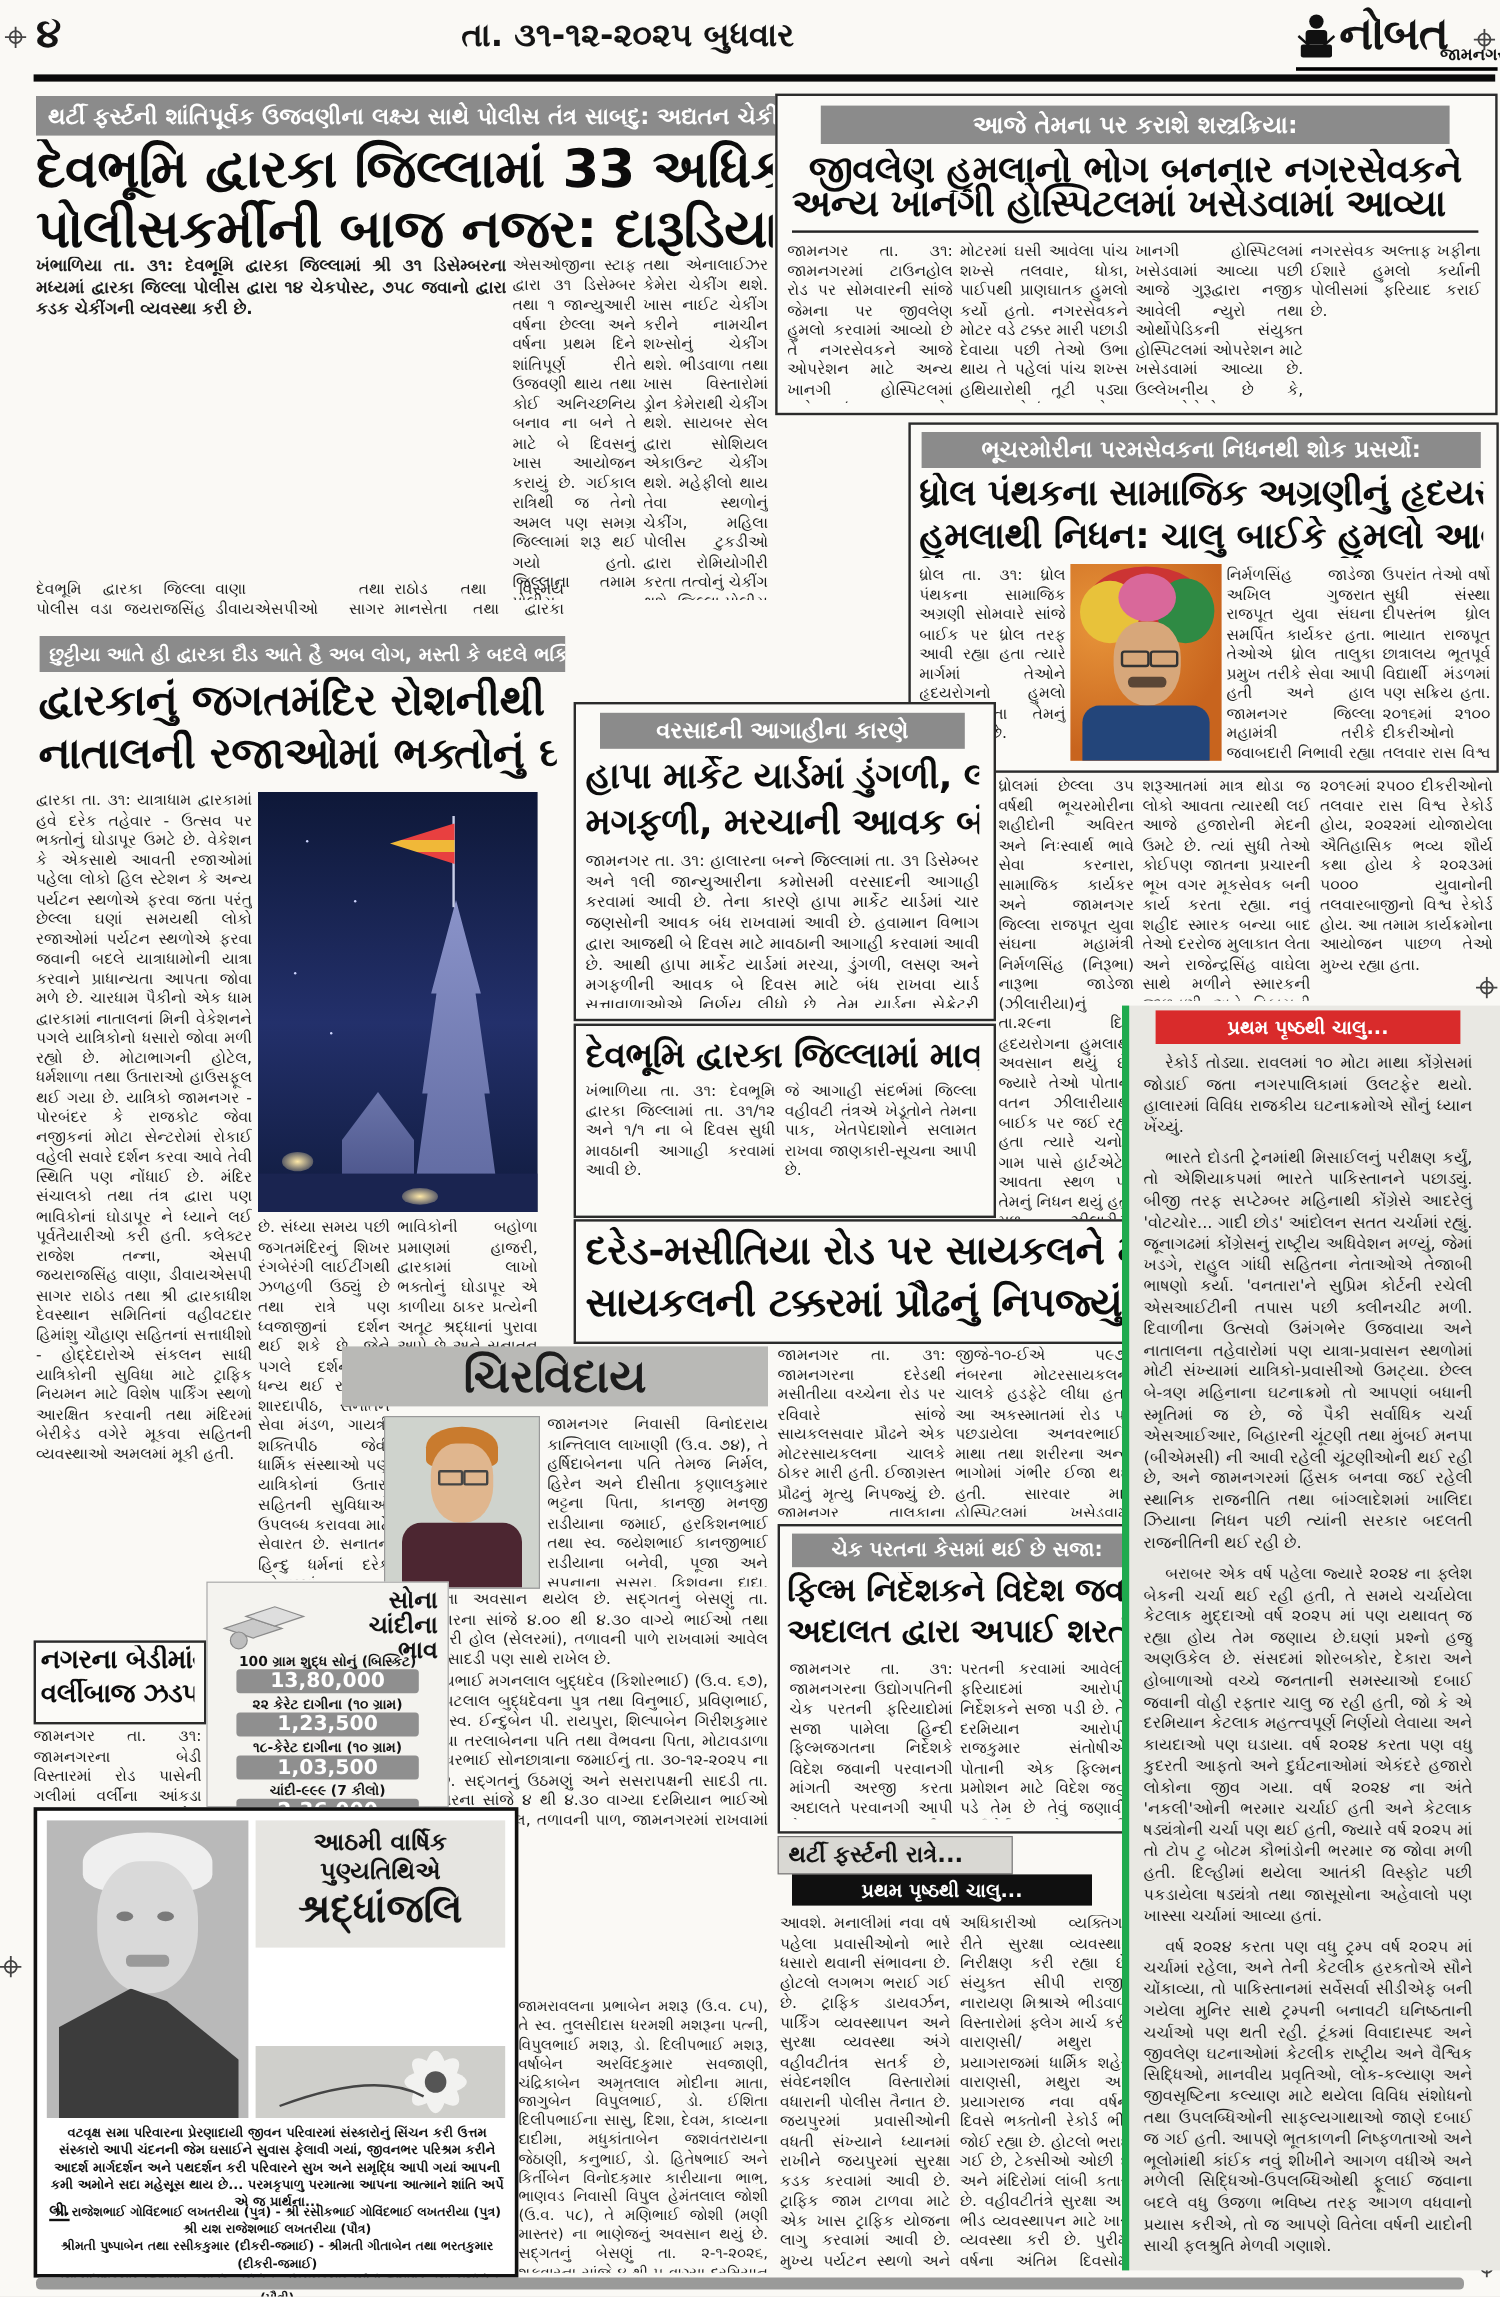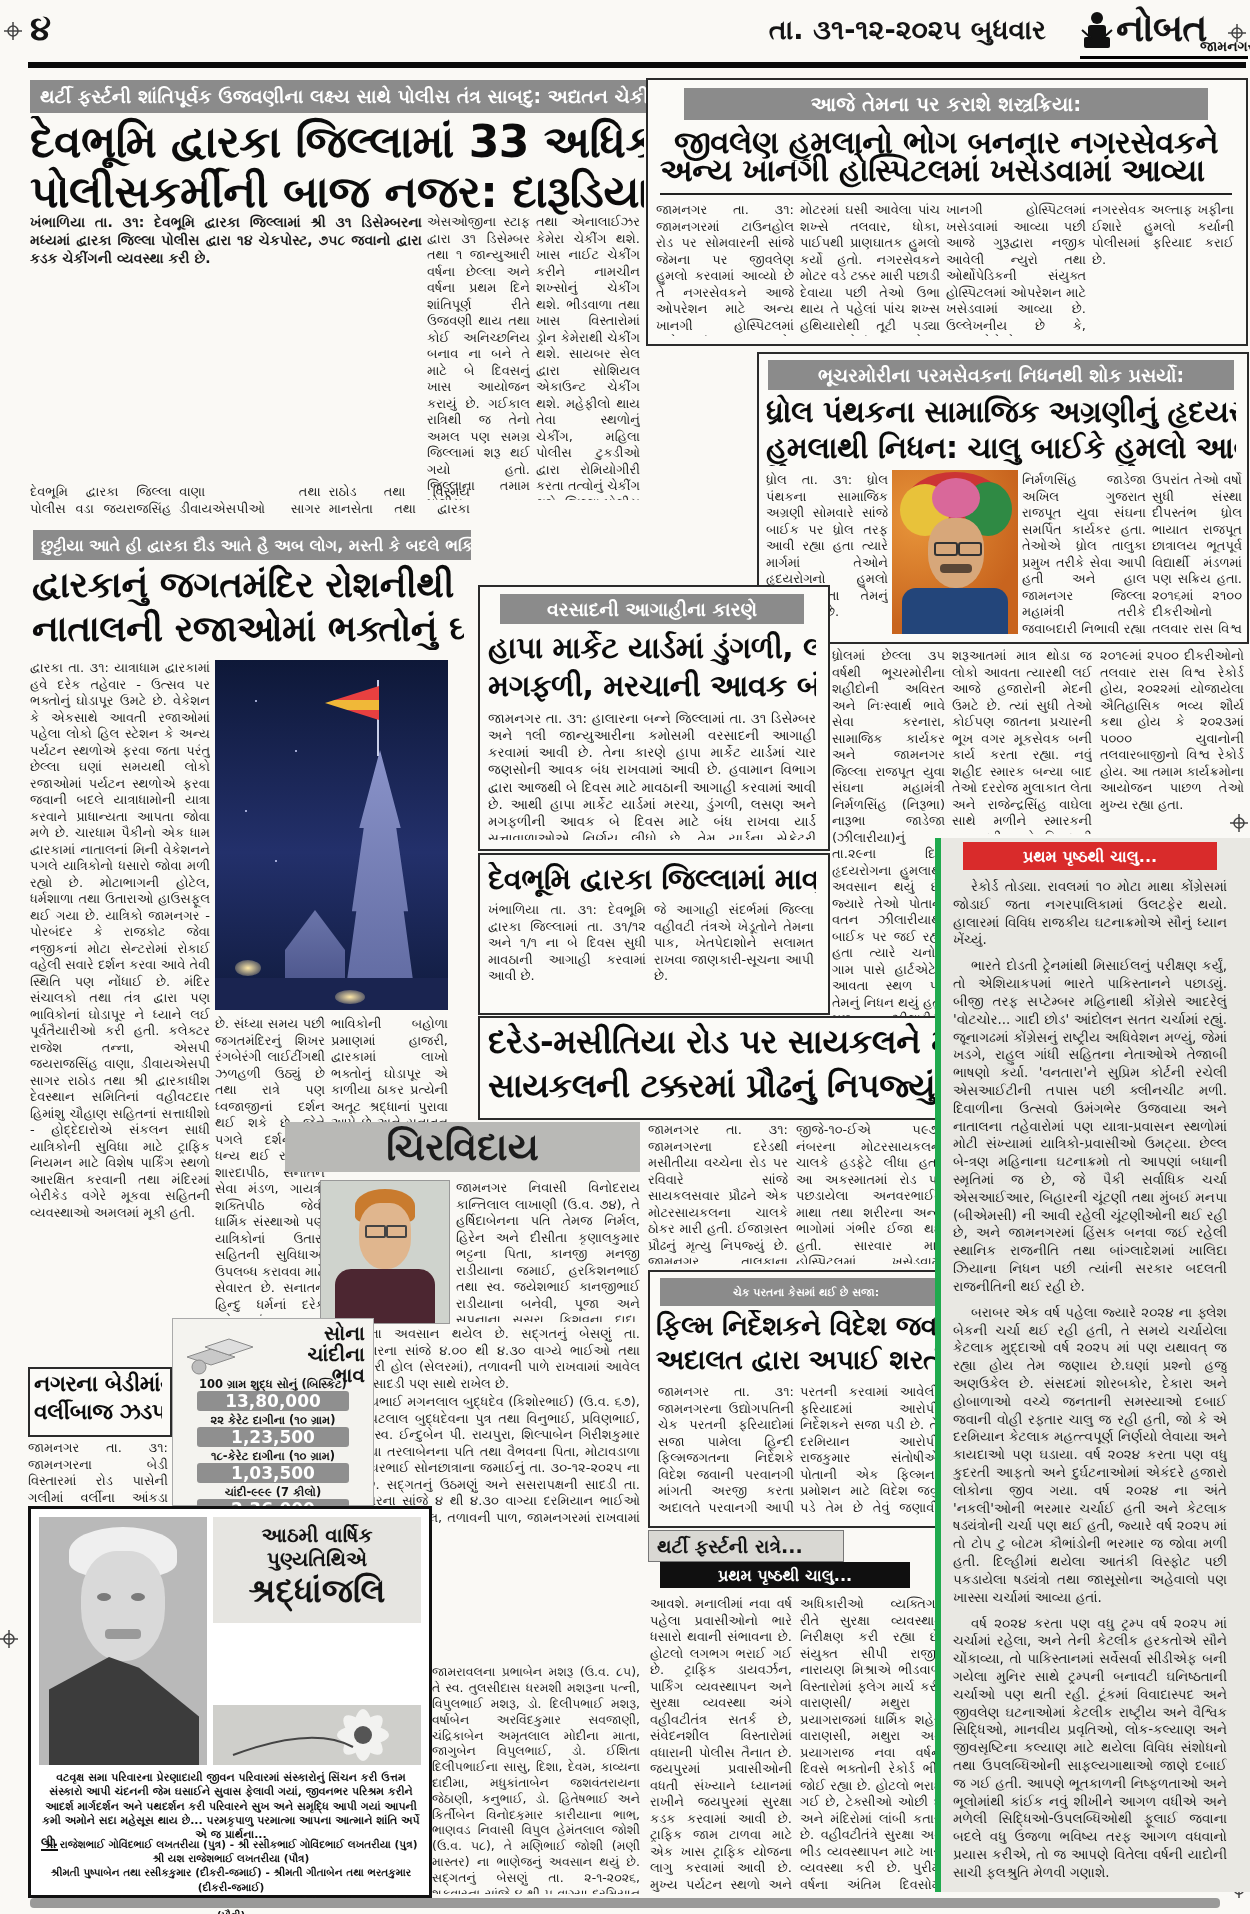--- a/index.html
+++ b/index.html
@@ -50,21 +50,21 @@
       <line x1="9" y1="0" x2="9" y2="18" stroke="#444" stroke-width="1.5"></line>
       <line x1="0" y1="9" x2="18" y2="9" stroke="#444" stroke-width="1.5"></line>
     </svg>
   <svg class="abs" style="left:1230px;top:1880px" width="18" height="18">
       <circle cx="9" cy="9" r="5" fill="none" stroke="#444" stroke-width="1.5"></circle>
       <line x1="9" y1="0" x2="9" y2="18" stroke="#444" stroke-width="1.5"></line>
       <line x1="0" y1="9" x2="18" y2="9" stroke="#444" stroke-width="1.5"></line>
     </svg>
 
   <div class="abs bold" style="left:30px;top:8px;font-size:34px">૪</div>
-  <div class="abs bold" style="left:0;top:14px;width:1046px;text-align:right;font-size:27px">તા. ૩૧-૧૨-૨૦૨૫ બુધવાર</div>
+  <div class="abs bold" style="left:0;top:14px;width:1046px;text-align:center;font-size:27px">તા. ૩૧-૧૨-૨૦૨૫ બુધવાર</div>
   <div class="abs" style="left:1080px;top:4px;width:168px;height:54px">
     <svg class="abs" style="left:0;top:6px" width="34" height="40">
       <circle cx="17" cy="8" r="6" fill="#111"></circle>
       <rect x="8" y="15" width="18" height="12" rx="3" fill="#111"></rect>
       <rect x="4" y="27" width="26" height="11" rx="2" fill="#111"></rect>
       <line x1="2" y1="20" x2="12" y2="29" stroke="#111" stroke-width="2"></line>
       <line x1="32" y1="20" x2="22" y2="29" stroke="#111" stroke-width="2"></line>
     </svg>
     <div class="abs" style="left:36px;top:2px;font-size:38px;font-weight:900;letter-spacing:-1px">નોબત</div>
     <div class="abs" style="left:120px;top:34px;font-size:14px;font-weight:700">જામનગર</div>
@@ -183,21 +183,21 @@
     <div class="abs pill" style="left:24px;top:72px;width:152px;font-size:17px">13,80,000</div>
     <div class="abs" style="left:6px;top:94px;width:188px;text-align:center;font-size:11.5px;font-weight:700">૨૨ કેરેટ દાગીના (૧૦ ગ્રામ)</div>
     <div class="abs pill" style="left:24px;top:108px;width:152px;font-size:17px">1,23,500</div>
     <div class="abs" style="left:6px;top:130px;width:188px;text-align:center;font-size:11.5px;font-weight:700">૧૮-કેરેટ દાગીના (૧૦ ગ્રામ)</div>
     <div class="abs pill" style="left:24px;top:144px;width:152px;font-size:17px">1,03,500</div>
     <div class="abs" style="left:6px;top:166px;width:188px;text-align:center;font-size:11.5px;font-weight:700">ચાંદી-૯૯૯ (7 કીલો)</div>
     <div class="abs pill" style="left:24px;top:180px;width:152px;font-size:17px;position:absolute">2,36,000</div>
   </div>
 
   <div class="abs box" style="left:648px;top:1270px;width:297px;height:254px"></div>
-  <div class="abs kick center" style="left:660px;top:1278px;width:292px;height:28px;font-size:11px">ચેક પરતના કેસમાં થઈ છે સજા:</div>
+  <div class="abs kick center" style="left:660px;top:1278px;width:292px;height:28px;font-size:17px">ચેક પરતના કેસમાં થઈ છે સજા:</div>
   <div class="abs hl" style="left:656px;top:1310px;width:282px;font-size:27px;text-align:center">ફિલ્મ નિર્દેશકને વિદેશ જવાની વડી</div>
   <div class="abs hl" style="left:656px;top:1344px;width:282px;font-size:27px;text-align:center">અદાલત દ્વારા અપાઈ શરતી મંજૂરી</div>
   <div class="abs t" style="left:658px;top:1384px;width:136px;height:132px">જામનગર તા. ૩૧: જામનગરના ઉદ્યોગપતિની ચેક પરતની ફરિયાદોમાં સજા પામેલા હિન્દી ફિલ્મજગતના નિર્દેશકે વિદેશ જવાની પરવાનગી માંગતી અરજી કરતા અદાલતે પરવાનગી આપી છે. જામનગરના જાણીતા ઉદ્યોગપતિ દ્વારા હિન્દી ફિલ્મજગતના નિર્દેશક રાજકુમાર સંતોષી સામે રૂ.૧ કરોડના ચેક</div>
   <div class="abs t" style="left:800px;top:1384px;width:138px;height:132px">પરતની કરવામાં આવેલી ફરિયાદમાં આરોપી નિર્દેશકને સજા પડી છે. તે દરમિયાન આરોપી રાજકુમાર સંતોષીએ પોતાની એક ફિલ્મના પ્રમોશન માટે વિદેશ જવું પડે તેમ છે તેવું જણાવી હાઈકોર્ટ પાસે મંજૂરી માંગતા અદાલતે રૂ.૪૧ લાખ ૫૦ હજાર જમા કરાવ્યા પછી ફિલ્મ નિર્દેશકને વિદેશ જવા પરવાનગી આપી છે.</div>
 
   <div class="abs" style="left:648px;top:1530px;width:186px;height:30px;background:#d9d8d3;border:1px solid #777;display:flex;align-items:center;padding-left:8px;font-size:19px;font-weight:800">થર્ટી ફર્સ્ટની રાત્રે...</div>
   <div class="abs blackbar" style="left:660px;top:1562px;width:250px;height:26px;font-size:16px">પ્રથમ પૃષ્ઠથી ચાલુ...</div>
   <div class="abs t" style="left:650px;top:1596px;width:142px;height:296px">આવશે. મનાલીમાં નવા વર્ષ પહેલા પ્રવાસીઓનો ભારે ધસારો થવાની સંભાવના છે. હોટલો લગભગ ભરાઈ ગઈ છે. ટ્રાફિક ડાયવર્ઝન, પાર્કિંગ વ્યવસ્થાપન અને સુરક્ષા વ્યવસ્થા અંગે વહીવટીતંત્ર સતર્ક છે, સંવેદનશીલ વિસ્તારોમાં વધારાની પોલીસ તૈનાત છે. જયપુરમાં પ્રવાસીઓની વધતી સંખ્યાને ધ્યાનમાં રાખીને જયપુરમાં સુરક્ષા કડક કરવામાં આવી છે. ટ્રાફિક જામ ટાળવા માટે એક ખાસ ટ્રાફિક યોજના લાગુ કરવામાં આવી છે. મુખ્ય પર્યટન સ્થળો અને બજારોમાં વધારાની પોલીસ તૈનાત કરવામાં આવી છે. નોઈડામાં નવા વર્ષની ઉજવણીમાં વિક્ષેપ ન પડે તે માટે નોઈડા પોલીસ ઉચ્ચ સતર્કતા પર છે. વરિષ્ઠ</div>
   <div class="abs t" style="left:800px;top:1596px;width:144px;height:296px">અધિકારીઓ વ્યક્તિગત રીતે સુરક્ષા વ્યવસ્થાનું નિરીક્ષણ કરી રહ્યા છે. સંયુક્ત સીપી રાજીવ નારાયણ મિશ્રાએ ભીડવાળા વિસ્તારોમાં ફ્લેગ માર્ચ કરી. વારાણસી/ મથુરા / પ્રયાગરાજમાં ધાર્મિક શહેરો વારાણસી, મથુરા અને પ્રયાગરાજ નવા વર્ષના દિવસે ભક્તોની રેકોર્ડ ભીડ જોઈ રહ્યા છે. હોટલો ભરાઈ ગઈ છે, ટેક્સીઓ ઓછી છે અને મંદિરોમાં લાંબી કતારો છે. વહીવટીતંત્રે સુરક્ષા અને ભીડ વ્યવસ્થાપન માટે ખાસ વ્યવસ્થા કરી છે. પુરીમાં વર્ષના અંતિમ દિવસોમાં જગન્નાથ મંદિરમાં ભક્તોની સંખ્યામાં તીવ્ર વધારો થયો છે. જાન્યુઆરી ૨૦૨૬ સુધી ભીડ ચાલુ રહેવાની શક્યતાને ધ્યાનમાં રાખીને સુરક્ષા અને ભીડ વ્યવસ્થાપન મજબૂત બનાવવામાં આવ્યું છે.</div>
 

